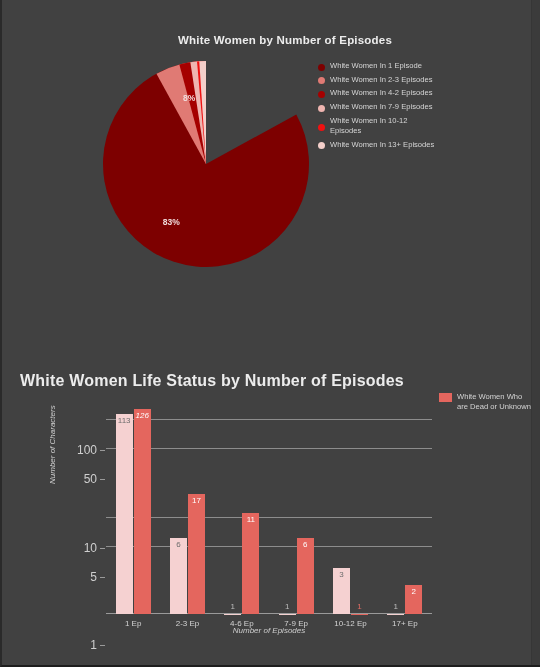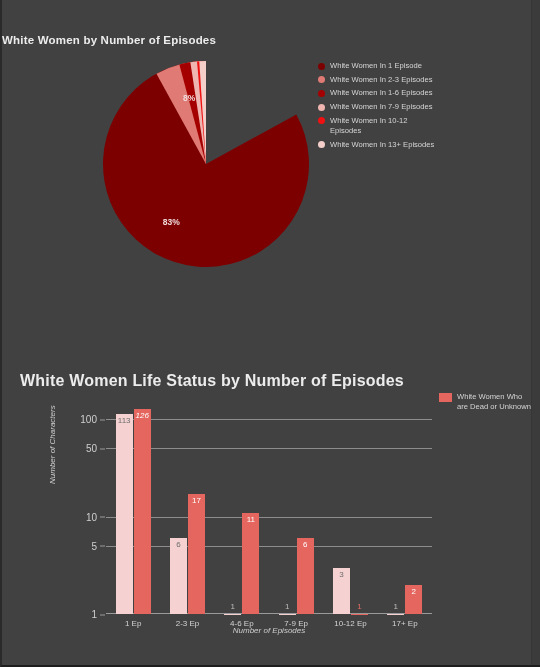--- a/index.html
+++ b/index.html
@@ -33,21 +33,21 @@
   
   .pie-panel {
     position: absolute;
     left: 0; top: 0;
     width: 532px; height: 330px;
   }
   .pie-title {
     position: absolute;
     left: 0; top: 34px;
     width: 390px;
-    text-align: left;
+    text-align: right;
     color: #ececec;
     font-size: 11.5px;
     font-weight: bold;
     letter-spacing: .2px;
   }
   .pie-wrap {
     position: absolute;
     left: 98px; top: 58px;
     width: 212px; height: 212px;
   }
@@ -60,21 +60,21 @@
     text-anchor: middle;
   }
 
   .pie-legend {
     position: absolute;
     left: 316px; top: 61px;
     width: 200px;
   }
   .lg-row {
     display: flex;
-    align-items: flex-start;
+    align-items: center;
     margin-bottom: 3.2px;
     line-height: 10.5px;
   }
   .lg-dot {
     width: 7px; height: 7px;
     border-radius: 50%;
     flex: 0 0 7px;
     margin-top: 1.5px;
     margin-right: 5px;
   }
@@ -114,23 +114,24 @@
   .axis-x {
     position: absolute;
     left: 0; bottom: 0; width: 100%;
     height: 1px; background: #9a9a9a;
   }
   .ytick {
     position: absolute;
     right: 100%;
     transform: translateY(-50%);
     color: #cfcfcf;
-    font-size: 10px;
+    font-size: 12px;
     padding-right: 9px;
     white-space: nowrap;
+    margin-top: 31px;
   }
   .ytick::after {
     content: "";
     position: absolute;
     right: 1px; top: 50%;
     width: 5px; height: 1px;
     background: #9a9a9a;
   }
   .ylabel {
     position: absolute;
@@ -224,21 +225,21 @@
         <div class="lg-row">
           <span class="lg-dot" style="background: rgb(125, 0, 0);"></span>
           <span class="lg-text">White Women In 1 Episode</span>
         </div>
         <div class="lg-row">
           <span class="lg-dot" style="background: rgb(224, 122, 116);"></span>
           <span class="lg-text">White Women In 2-3 Episodes</span>
         </div>
         <div class="lg-row">
           <span class="lg-dot" style="background: rgb(165, 0, 0);"></span>
-          <span class="lg-text">White Women In 1-6 Episodes</span>
+          <span class="lg-text">White Women In 4-2 Episodes</span>
         </div>
         <div class="lg-row">
           <span class="lg-dot" style="background: rgb(239, 181, 176);"></span>
           <span class="lg-text">White Women In 7-9 Episodes</span>
         </div>
         <div class="lg-row">
           <span class="lg-dot" style="background: rgb(239, 17, 17);"></span>
           <span class="lg-text">White Women In 10-12 Episodes</span>
         </div>
         <div class="lg-row">

